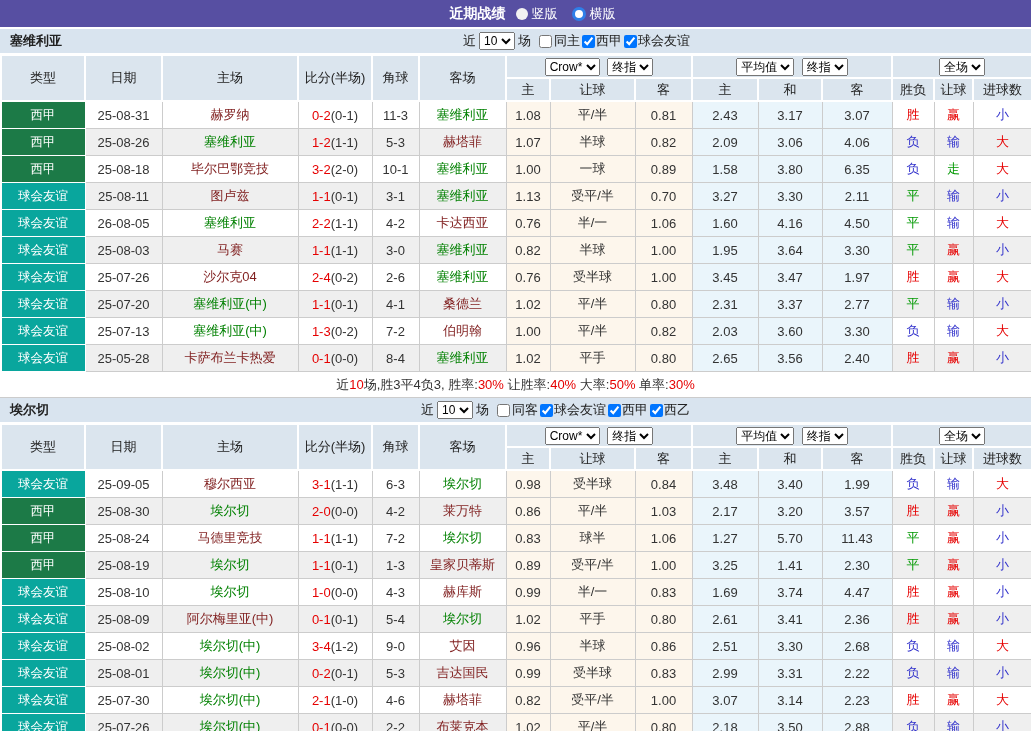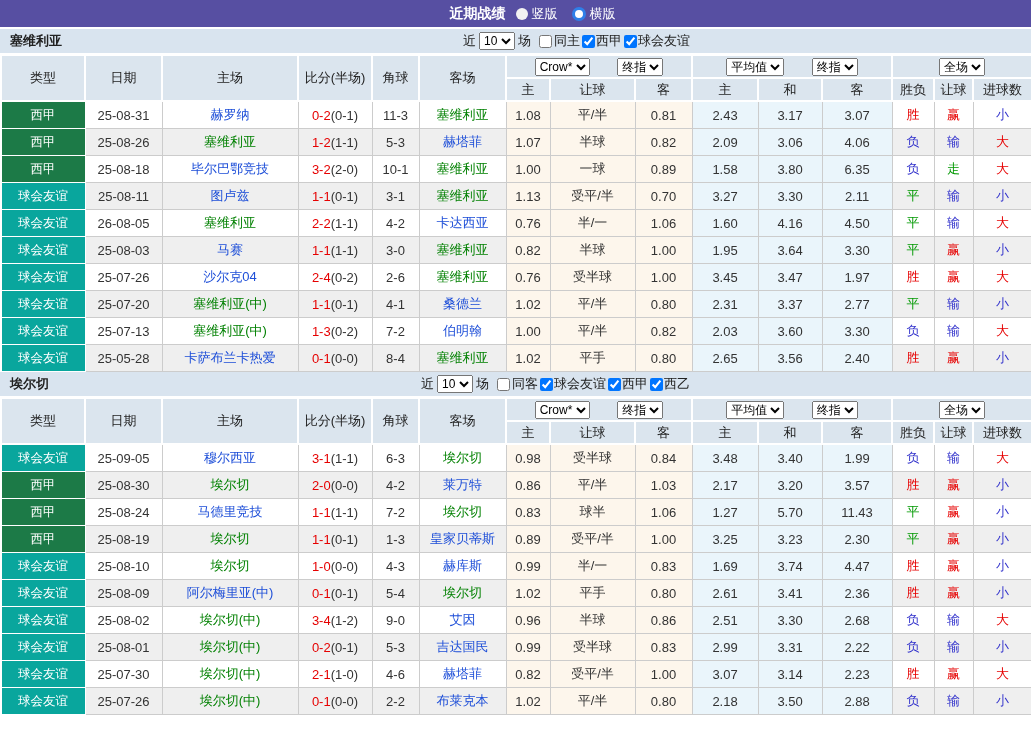--- a/index.html
+++ b/index.html
@@ -17,30 +17,30 @@
   .team-name{padding-left:10px;font-weight:bold;font-size:13px;color:#222;}
   .controls{position:absolute;right:341px;top:50%;transform:translateY(-50%);display:flex;align-items:center;white-space:nowrap;font-size:13px;color:#222;}
   .controls select{font-size:12px;margin:0 3px;}
   .controls input[type=checkbox]{margin:0 2px 0 8px;width:13px;height:13px;}
   .chk{display:flex;align-items:center;}
   .chk input[type=checkbox]{margin:0 1px 0 2px;width:13px;height:13px;}
   .chk span{font-size:13px;}
   
   table{width:1031px;border-collapse:collapse;table-layout:fixed;}
   thead th{height:21px;background:#DBE5EE;border:2px solid #fff;font-weight:normal;font-size:13px;color:#222;padding:0;}
-  thead .dd-cell select{font-size:12px;margin:0 12px;}
+  thead .dd-cell select{font-size:12px;margin:0 2px;}
   tbody td{height:26px;border:1px solid #CCCCCC;text-align:center;font-size:13px;color:#333;padding:0;overflow:hidden;white-space:nowrap;}
   tbody tr:nth-child(even) td{background:#EFEFEF;}
   tbody tr:nth-child(odd) td{background:#FFFFFF;}
   tbody td.cream{background:#FDF6EC !important;}
   tbody td.lblue{background:#EAF5FB !important;}
   td.t-badge{color:#fff;border-color:#fff;font-size:12.5px;}
   td.t-liga{background:#1C7A47 !important;}
   td.t-fr{background:#09A69D !important;}
-  td.team{color:#1d4ed8;}
+  td.team{color:#7f1d1d;}
   td.team.hl{color:#008000;}
   .sc-ft{color:#E60000;margin-top:10px;}
   .sc-ht{color:#333;}
   .c-r{color:#E60000;}
   .c-b{color:#3333CC;}
   .c-g{color:#009900;}
   .summary{height:25px;line-height:25px;text-align:center;font-size:13px;color:#333;border-bottom:1px solid #CCC;background:#fff;}
   .summary .hl{color:#E60000;}
 </style>
 </head>
@@ -299,20 +299,21 @@
           <td class="cream">0.80</td>
           <td class="lblue">2.65</td>
           <td class="lblue">3.56</td>
           <td class="lblue">2.40</td>
           <td class="c-r">胜</td>
           <td class="c-r">赢</td>
           <td class="c-b">小</td>
         </tr>
       </tbody>
   </table>
+  <div class="summary"><span>近</span><span class="hl">10</span><span>场,胜3平4负3, 胜率:</span><span class="hl">30%</span><span> 让胜率:</span><span class="hl">40%</span><span> 大率:</span><span class="hl">50%</span><span> 单率:</span><span class="hl">30%</span></div>
 
   <div class="sec-title">
     <span class="team-name">埃尔切</span>
     <span class="controls">
       <span>近</span>
       <select><option>10</option></select>
       <span>场</span>
       <input type="checkbox" style="">
       <span>同客</span>
       <span class="chk-wrap" style="display:flex">
@@ -437,21 +438,21 @@
           <td class="t-badge t-liga">西甲</td>
           <td>25-08-19</td>
           <td class="team hl">埃尔切</td>
           <td><span class="sc-ft">1-1</span><span class="sc-ht">(0-1)</span></td>
           <td>1-3</td>
           <td class="team">皇家贝蒂斯</td>
           <td class="cream">0.89</td>
           <td class="cream">受平/半</td>
           <td class="cream">1.00</td>
           <td class="lblue">3.25</td>
-          <td class="lblue">3.23</td>
+          <td class="lblue">1.41</td>
           <td class="lblue">2.30</td>
           <td class="c-g">平</td>
           <td class="c-r">赢</td>
           <td class="c-b">小</td>
         </tr>
         <tr>
           <td class="t-badge t-fr">球会友谊</td>
           <td>25-08-10</td>
           <td class="team hl">埃尔切</td>
           <td><span class="sc-ft">1-0</span><span class="sc-ht">(0-0)</span></td>

